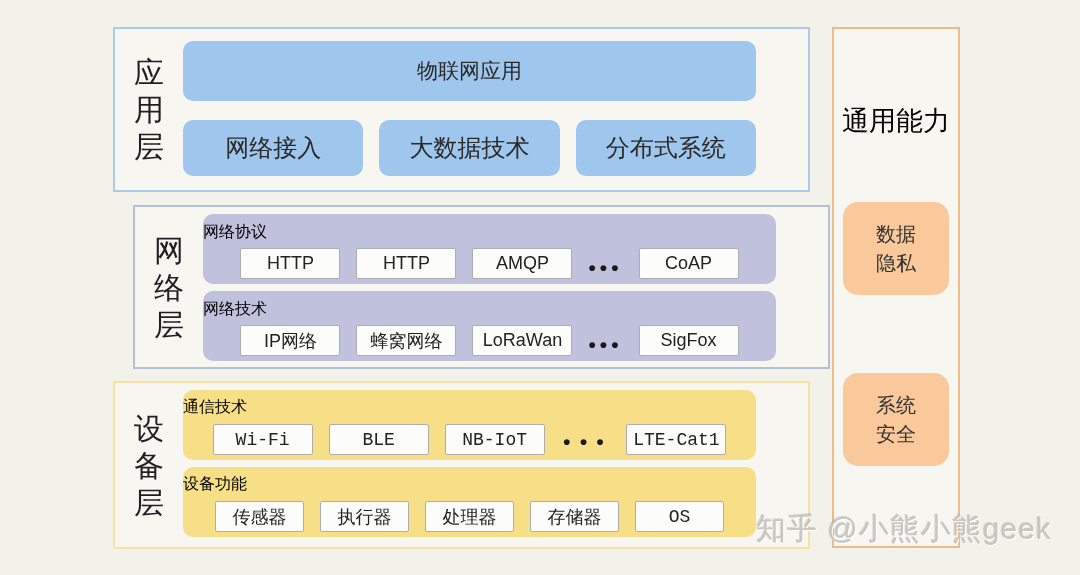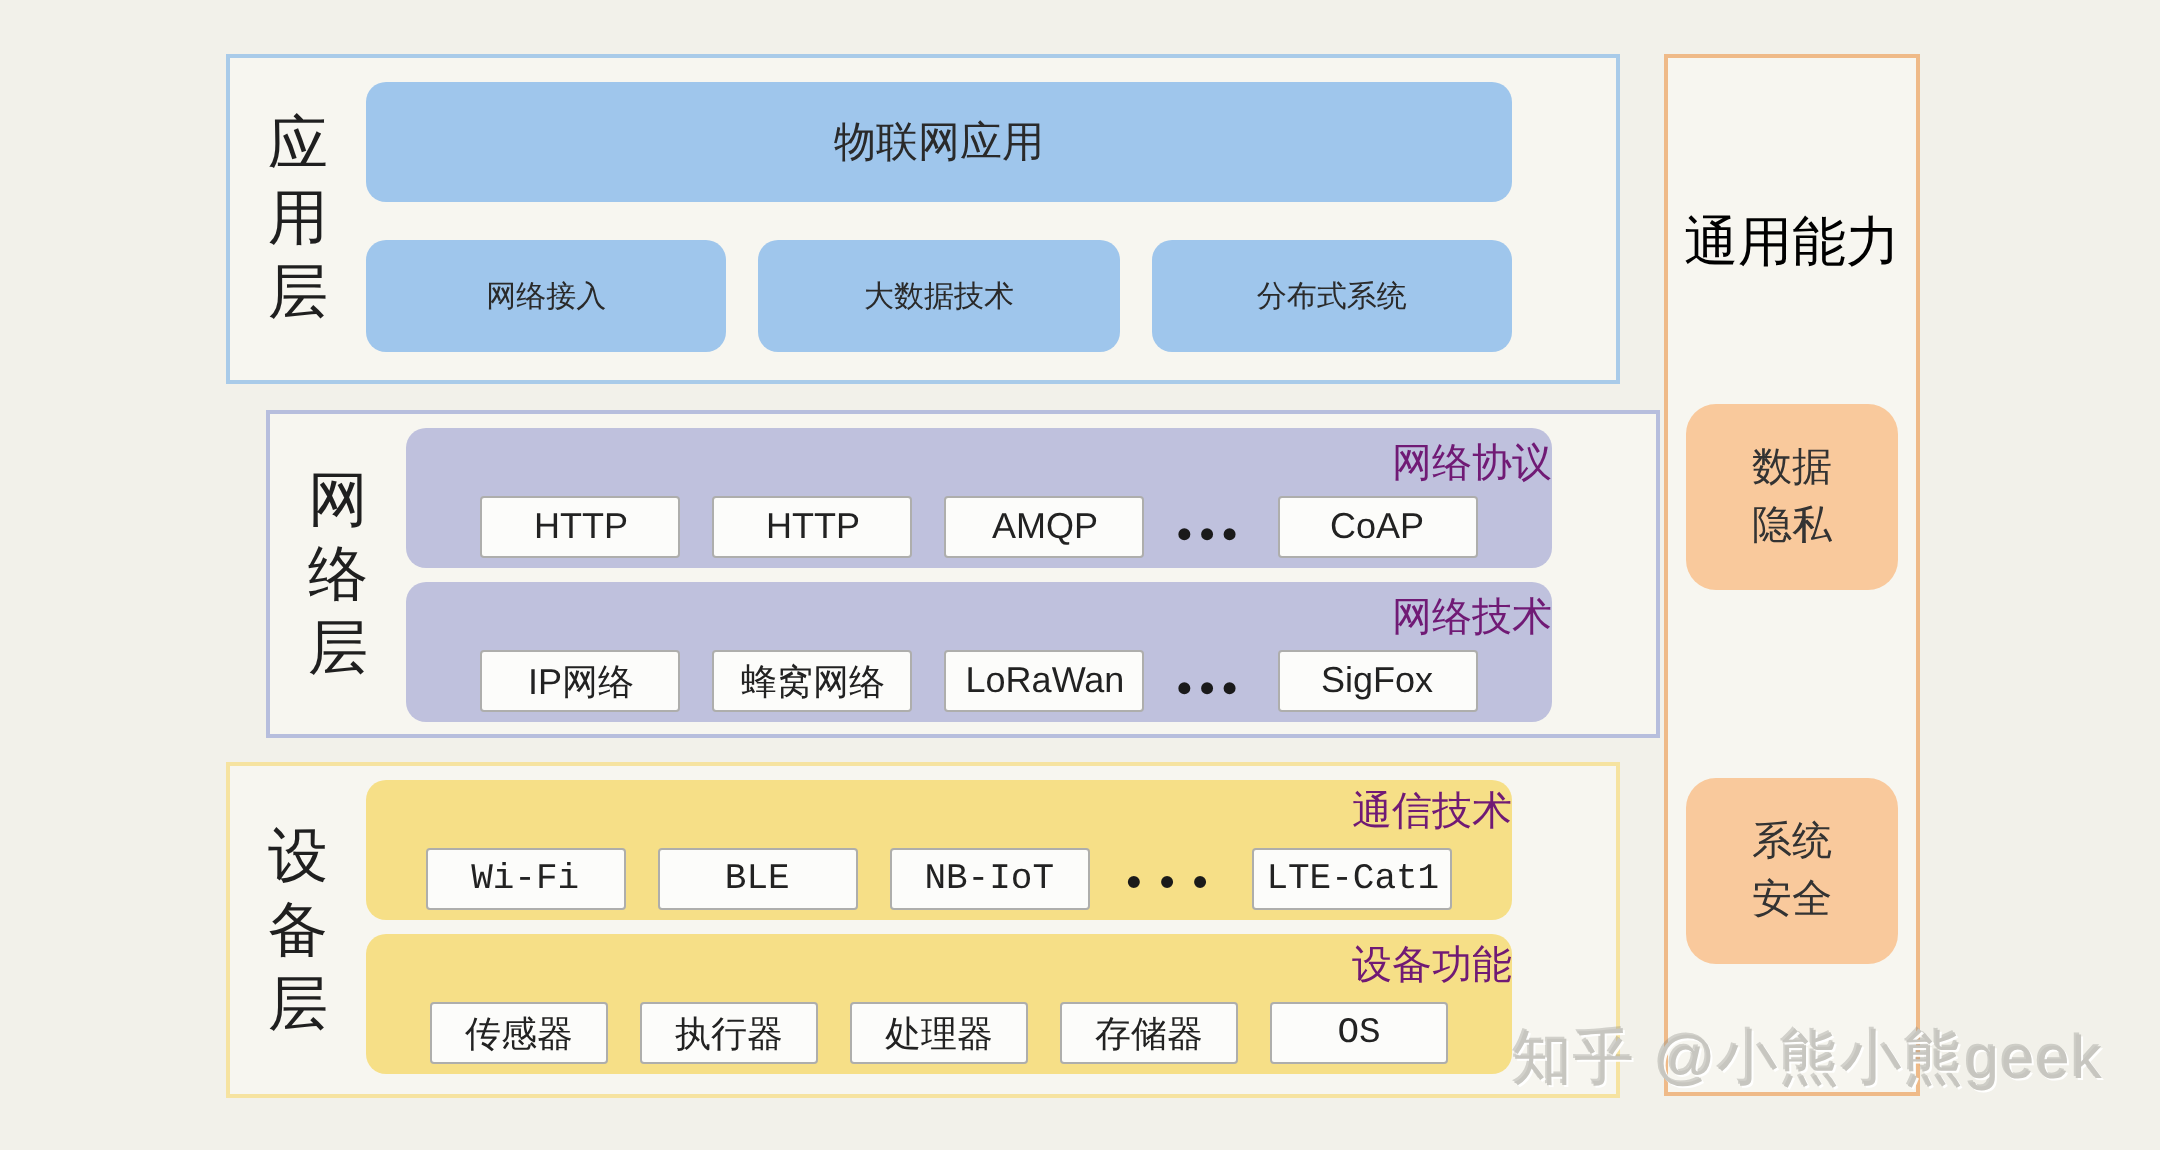--- a/index.html
+++ b/index.html
@@ -13,45 +13,45 @@
   .sec-dev{left:113px;top:381px;width:697px;height:168px;border:2px solid var(--dev-border,#f6e3a0);}
   .title-col{width:68px;display:flex;align-items:center;justify-content:center;flex:none;}
   .v-title{width:33px;font-size:30px;line-height:37px;color:#1f1f1f;font-weight:500;word-break:break-all;text-align:center;}
   .content{flex:1;padding-right:52px;min-width:0;}
 
   
   .big-box{margin-top:12px;height:60px;border-radius:10px;background:var(--app-fill,#9fc6ec);
            display:flex;align-items:center;justify-content:center;font-size:21px;color:#2a2a2a;font-weight:500;}
   .app-row{display:flex;gap:16px;margin-top:19px;}
   .app-box{flex:1;height:56px;border-radius:10px;background:var(--app-fill,#9fc6ec);
-           display:flex;align-items:center;justify-content:center;font-size:15px;color:#2a2a2a;font-weight:500;}
+           display:flex;align-items:center;justify-content:center;font-size:24px;color:#2a2a2a;font-weight:500;}
 
   
   .group{margin-top:7px;height:70px;border-radius:10px;box-sizing:border-box;padding-top:7px;}
   .group-net{background:var(--net-fill,#bfc1dd);}
   .group-dev{background:var(--dev-fill,#f6df87);font-family:Liberation Mono, monospace;}
-  .group-title{text-align:right;font-size:20px;line-height:22px;color:#701a75;font-weight:500;}
+  .group-title{text-align:left;font-size:16px;line-height:22px;color:#000000;font-weight:500;}
   .chip-row{display:flex;align-items:center;justify-content:center;gap:16px;margin-top:5px;}
   .chip{width:100px;height:31px;background:var(--chip-bg,#fcfcfa);border:1px solid var(--chip-border,#aeaeac);
         border-radius:2px;display:flex;align-items:center;justify-content:center;
         font-size:18px;color:#222;box-sizing:border-box;white-space:nowrap;}
   .chip.narrow{width:89px;}
   .dots{font-size:21px;font-weight:bold;color:#1a1a1a;letter-spacing:4px;line-height:14px;margin-top:8px;}
 
   
   .panel{position:absolute;left:832px;top:27px;width:128px;height:521px;box-sizing:border-box;
          border:2px solid var(--panel-border,#efba88);background:var(--section-bg,#f7f6f0);}
   .panel-title{position:absolute;left:0;top:74px;width:100%;text-align:center;
                font-size:27px;color:#000000;font-weight:500;}
   .panel-box{position:absolute;left:9px;width:106px;height:93px;border-radius:15px;
              background:var(--panel-fill,#f9c99c);display:flex;flex-direction:column;
              align-items:center;justify-content:center;font-size:20px;line-height:29px;
              color:#333;font-weight:500;}
   .panel-box-1{top:173px;}
-  .panel-box-2{top:360px;align-items:center;}
+  .panel-box-2{top:344px;align-items:center;}
 
   
   .watermark{position:absolute;left:756px;top:509px;font-size:30px;color:#c7c6c0;z-index:5;
              letter-spacing:1px;white-space:nowrap;
              text-shadow:1px 1px 0 rgba(255,255,255,.95),-1px -1px 0 rgba(140,140,135,.35);}
 </style>
 </head>
 <body>
 
 <div class="canvas">

